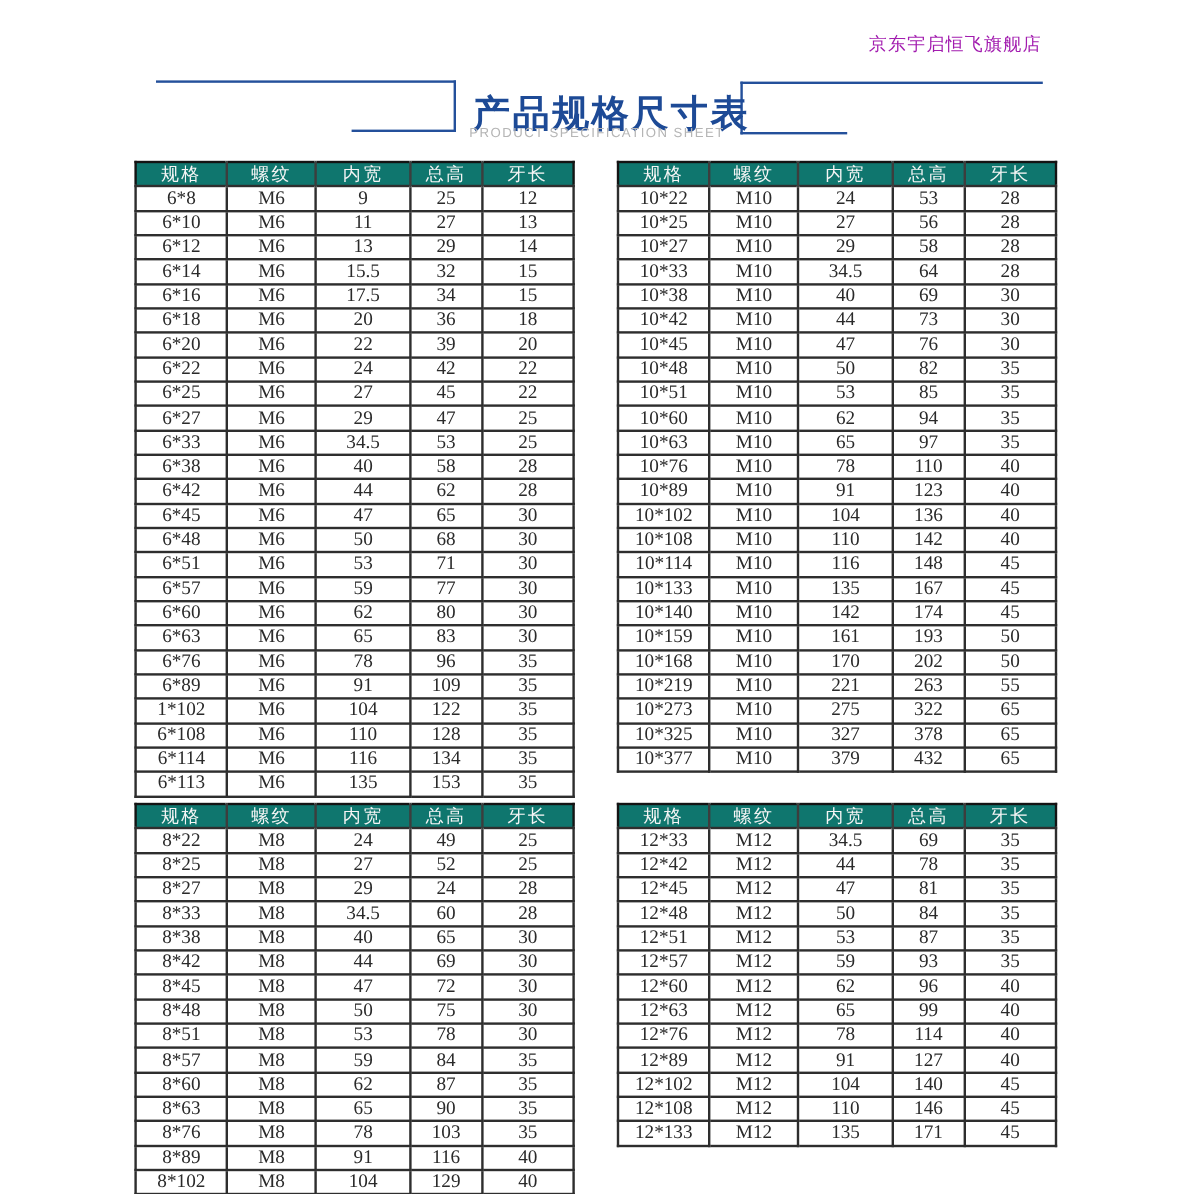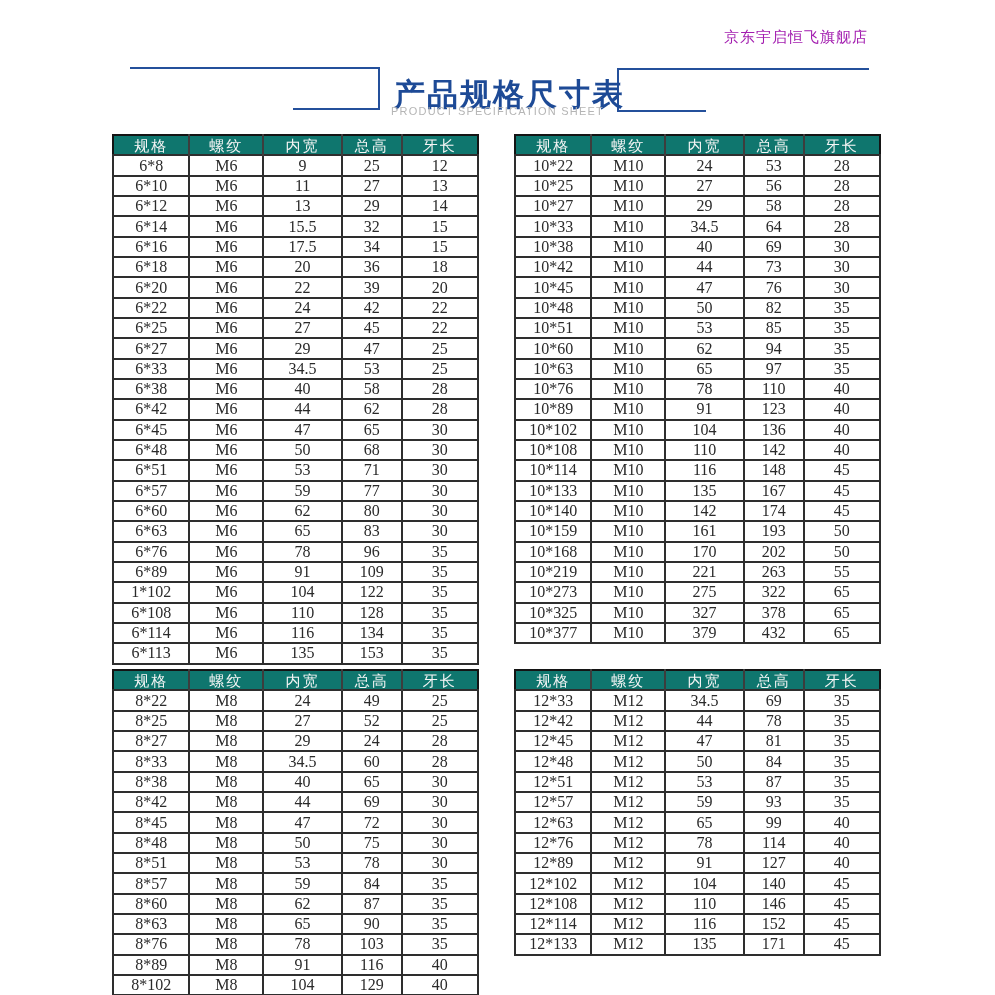--- a/index.html
+++ b/index.html
@@ -638,20 +638,27 @@
           <td>35</td>
         </tr>
         <tr>
           <td>12*57</td>
           <td>M12</td>
           <td>59</td>
           <td>93</td>
           <td>35</td>
         </tr>
         <tr>
+          <td>12*60</td>
+          <td>M12</td>
+          <td>62</td>
+          <td>96</td>
+          <td>40</td>
+        </tr>
+        <tr>
           <td>12*63</td>
           <td>M12</td>
           <td>65</td>
           <td>99</td>
           <td>40</td>
         </tr>
         <tr>
           <td>12*76</td>
           <td>M12</td>
           <td>78</td>
@@ -670,27 +677,20 @@
           <td>M12</td>
           <td>104</td>
           <td>140</td>
           <td>45</td>
         </tr>
         <tr>
           <td>12*108</td>
           <td>M12</td>
           <td>110</td>
           <td>146</td>
-          <td>45</td>
-        </tr>
-        <tr>
-          <td>12*114</td>
-          <td>M12</td>
-          <td>116</td>
-          <td>152</td>
           <td>45</td>
         </tr>
         <tr>
           <td>12*133</td>
           <td>M12</td>
           <td>135</td>
           <td>171</td>
           <td>45</td>
         </tr>
       </tbody>

